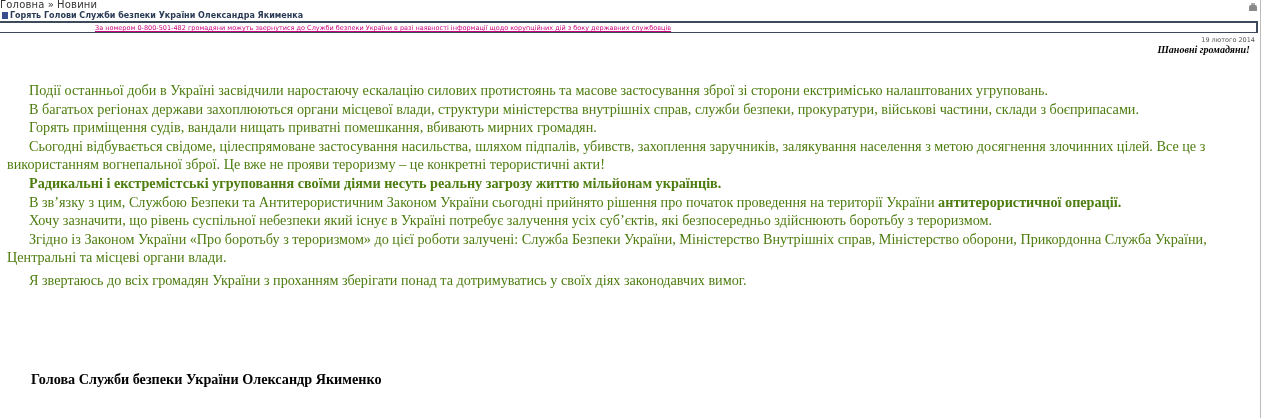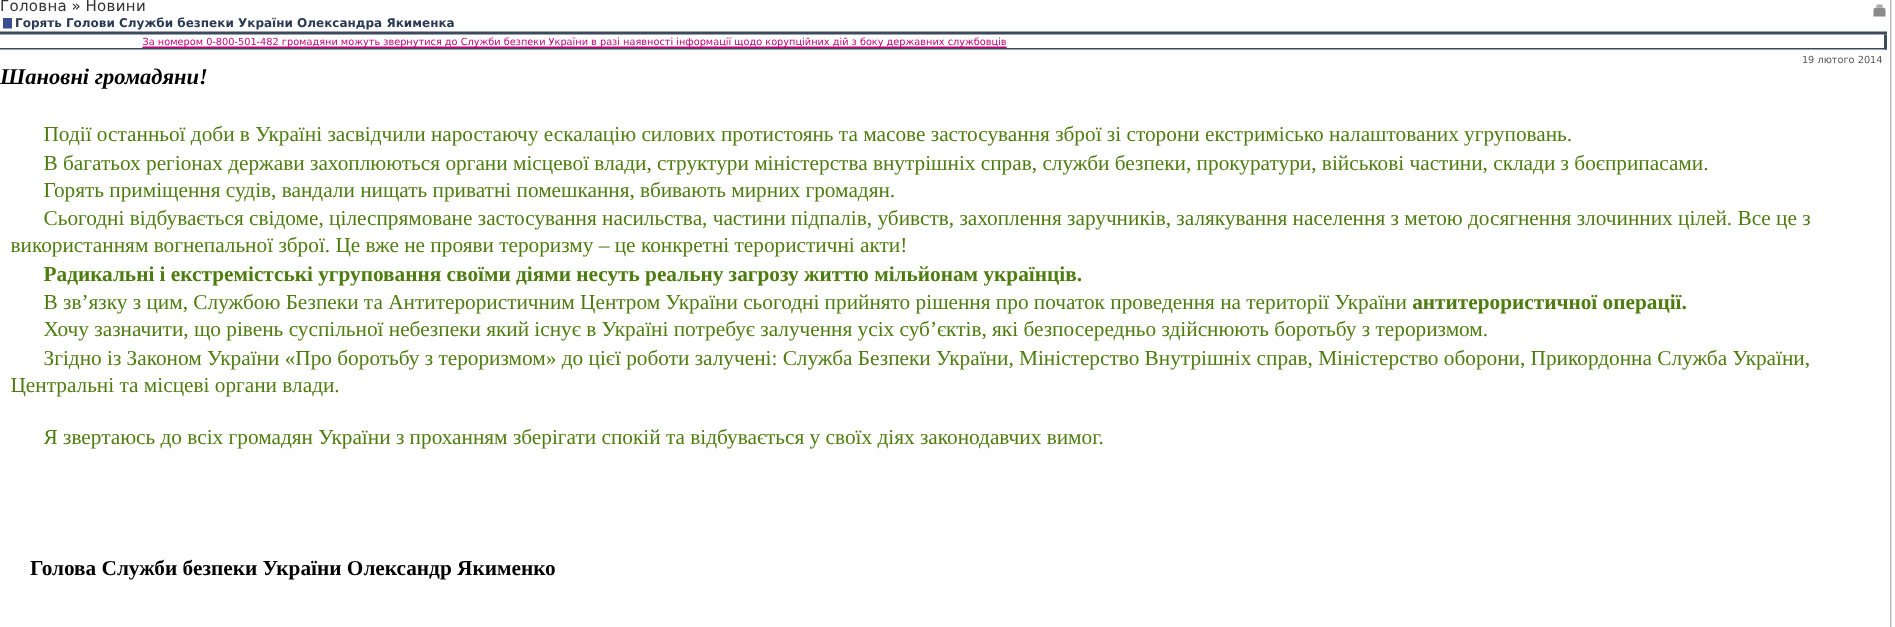--- a/index.html
+++ b/index.html
@@ -9,25 +9,25 @@
   .title-row { position:absolute; left:2px; top:9px; height:12px; display:flex; align-items:center; }
   .title-sq { width:6px; height:7px; background:#3a4d8f; margin-right:2px; }
   .page-title { font-size:8px; font-weight:bold; color:#2a3a55; white-space:nowrap; }
   .print-icon { position:absolute; left:1249px; top:5px; width:8px; height:6px; background:#8a8a8a; border-radius:2px 2px 0 0; }
   .print-icon:before { content:""; position:absolute; left:2px; top:-2px; width:4px; height:2px; background:#aaa; }
   .bar-top { position:absolute; left:0; top:21px; width:1258px; height:2px; background:#3c4a5c; }
   .ticker-box { position:absolute; left:0; top:23px; width:1256px; height:9px; border-right:2px solid #3c4a5c; border-bottom:1px solid #3c4a5c; }
   .ticker { position:absolute; left:95px; top:24px; font-size:6.5px; color:#c8007a; text-decoration:underline; white-space:nowrap;text-align:right; }
   .right-border { position:absolute; left:1260px; top:0; width:1px; height:418px; background:#bbb; }
   .date { position:absolute; right:8px; top:36px; font-size:6.5px; color:#555; white-space:nowrap;text-align:right; }
-  .greeting { position:absolute; left:0; width:1250px; top:44px; text-align:left; font-family:"Liberation Serif", serif; font-style:italic; font-weight:bold; font-size:15px; color:#000; }
+  .greeting { position:absolute; left:0; width:1250px; top:44px; text-align:right; font-family:"Liberation Serif", serif; font-style:italic; font-weight:bold; font-size:10px; color:#000; }
   .content { position:absolute; left:7px; top:81px; width:1250px; font-family:"Liberation Serif", serif; font-size:14.2px; line-height:18.6px; color:#4d7c0f; }
   .content p { margin:0; text-indent:22px; }
-  .content p.gap { margin-bottom:16px; }
-  .signature { position:absolute; left:20px; top:371px; font-family:"Liberation Serif", serif; font-weight:bold; font-size:14.2px; color:#000; white-space:nowrap; }
+  .content p.gap { margin-bottom:4px; }
+  .signature { position:absolute; left:31px; top:371px; font-family:"Liberation Serif", serif; font-weight:bold; font-size:14.2px; color:#000; white-space:nowrap; }
   b { font-weight:bold; }
 </style>
 </head>
 <body>
 
 <div class="breadcrumb">
   <span>Головна</span><span class="sep">»</span><span>Новини</span>
 </div>
 
 <div class="title-row">
@@ -44,21 +44,21 @@
 <div class="right-border"></div>
 
 <div class="date">19 лютого 2014</div>
 
 <div class="greeting">Шановні громадяни!</div>
 
 <div class="content">
   <p>Події останньої доби в Україні засвідчили наростаючу ескалацію силових протистоянь та масове застосування зброї зі сторони екстримісько налаштованих угруповань.</p>
   <p>В багатьох регіонах держави захоплюються органи місцевої влади, структури міністерства внутрішніх справ, служби безпеки, прокуратури, військові частини, склади з боєприпасами.</p>
   <p>Горять приміщення судів, вандали нищать приватні помешкання, вбивають мирних громадян.</p>
-  <p>Сьогодні відбувається свідоме, цілеспрямоване застосування насильства, частини підпалів, убивств, захоплення заручників, залякування населення з метою досягнення злочинних цілей. Все це з використанням вогнепальної зброї. Це вже не прояви тероризму – це конкретні терористичні акти!</p>
+  <p>Сьогодні відбувається свідоме, цілеспрямоване застосування насильства, шляхом підпалів, убивств, захоплення заручників, залякування населення з метою досягнення злочинних цілей. Все це з використанням вогнепальної зброї. Це вже не прояви тероризму – це конкретні терористичні акти!</p>
   <p><b>Радикальні і екстремістські угруповання своїми діями несуть реальну загрозу життю мільйонам українців.</b></p>
-  <p><span>В зв’язку з цим, Службою Безпеки та Антитерористичним Центром України сьогодні прийнято рішення про початок проведення на території України </span><b>антитерористичної операції.</b></p>
+  <p><span>В зв’язку з цим, Службою Безпеки та Антитерористичним Законом України сьогодні прийнято рішення про початок проведення на території України </span><b>антитерористичної операції.</b></p>
   <p>Хочу зазначити, що рівень суспільної небезпеки який існує в Україні потребує залучення усіх суб’єктів, які безпосередньо здійснюють боротьбу з тероризмом.</p>
   <p class="gap">Згідно із Законом України «Про боротьбу з тероризмом» до цієї роботи  залучені: Служба Безпеки України, Міністерство Внутрішніх справ, Міністерство оборони, Прикордонна Служба України, Центральні та місцеві органи влади.</p>
-  <p>Я звертаюсь до всіх громадян України з проханням зберігати спокій та відбувається у своїх діях законодавчих вимог.</p>
+  <p>Я звертаюсь до всіх громадян України з проханням зберігати понад та дотримуватись у своїх діях законодавчих вимог.</p>
 </div>
 
 <div class="signature">Голова Служби безпеки України Олександр Якименко</div>
 
 </body></html>

